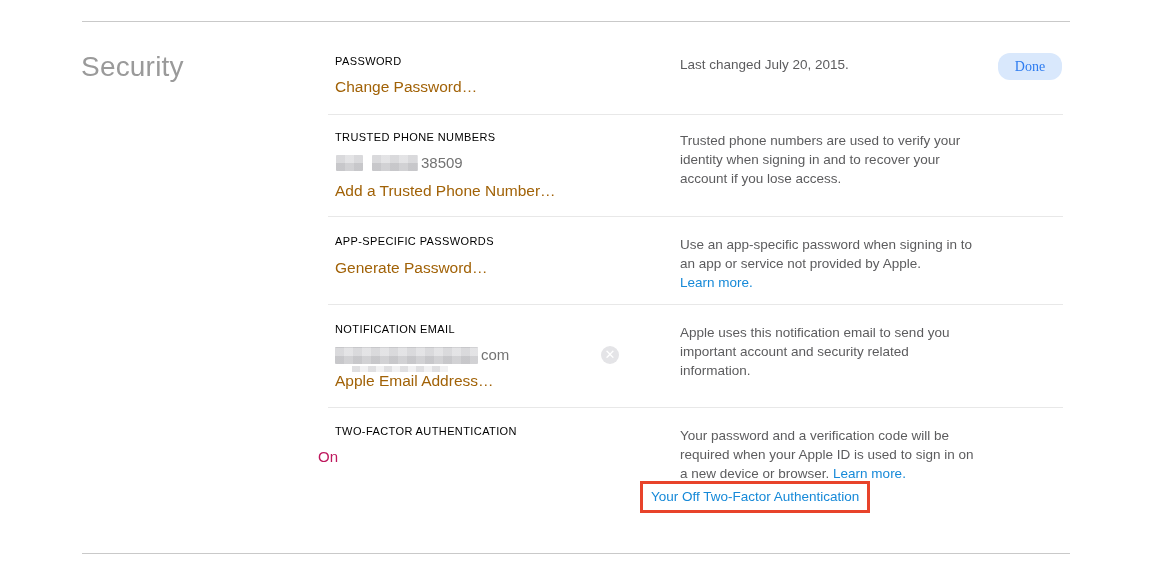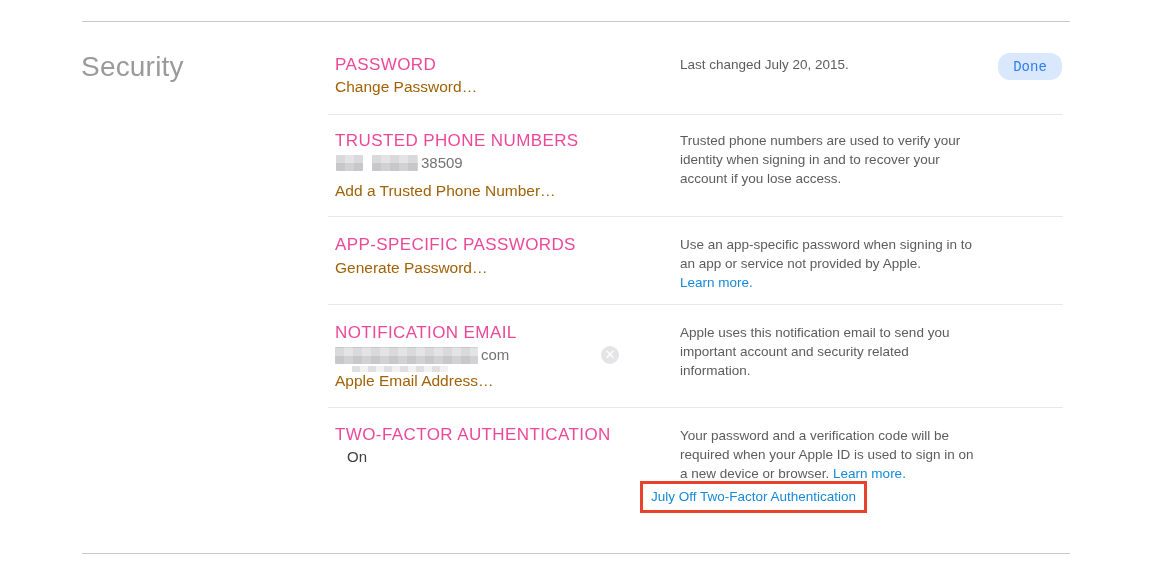--- a/index.html
+++ b/index.html
@@ -33,29 +33,29 @@
     left: 81px;
     top: 51px;
     font-size: 28px;
     font-weight: 300;
     color: #9a9a9a;
     letter-spacing: 0.2px;
   }
   .sec-label {
     position: absolute;
     left: 335px;
-    font-size: 17px;
-    color: #ec4899;
+    font-size: 11px;
+    color: #000000;
     letter-spacing: 0.4px;
   }
   .sec-value {
     position: absolute;
-    left: 347px;
+    left: 318px;
     font-size: 15px;
-    color: #404040;
+    color: #be185d;
   }
   .sec-link {
     position: absolute;
     left: 335px;
     font-size: 15.5px;
     color: #a16207;
     text-decoration: none;
     cursor: pointer;
   }
   .desc {
@@ -77,21 +77,21 @@
     position: absolute;
     left: 998px;
     top: 53px;
     width: 64px;
     height: 27px;
     background: #d9e8fc;
     color: #2e7cf0;
     border: none;
     border-radius: 12px;
     font-size: 14px;
-    font-family: Liberation Mono, monospace;
+    font-family: Liberation Serif, serif;
     cursor: pointer;
   }
   .blur-block {
     position: absolute;
     height: 16px;
     border-radius: 1px;
     background-image:
       repeating-linear-gradient(0deg, rgba(195,195,198,0.55) 0 8px, rgba(228,228,230,0.55) 8px 16px),
       repeating-linear-gradient(90deg, #cdcdd0 0 9px, #e3e3e5 9px 18px);
   }
@@ -173,16 +173,16 @@
   <div class="desc" style="top:323px">Apple uses this notification email to send you important account and security related information.</div>
   <div class="divider" style="top:407px"></div>
 
   <div class="sec-label" style="top:425px">TWO-FACTOR AUTHENTICATION</div>
   <div class="sec-value" style="top:448px">On</div>
   <div class="desc" style="top:426px">
     <span>Your password and a verification code will be required when your Apple ID is used to sign in on a new device or browser.</span>
     <a class="inline-link">Learn more.</a>
   </div>
   <div class="annotation-box">
-    <a class="block-link">July Off Two-Factor Authentication</a>
+    <a class="block-link">Your Off Two-Factor Authentication</a>
   </div>
 
 </div>
 
 </body></html>

